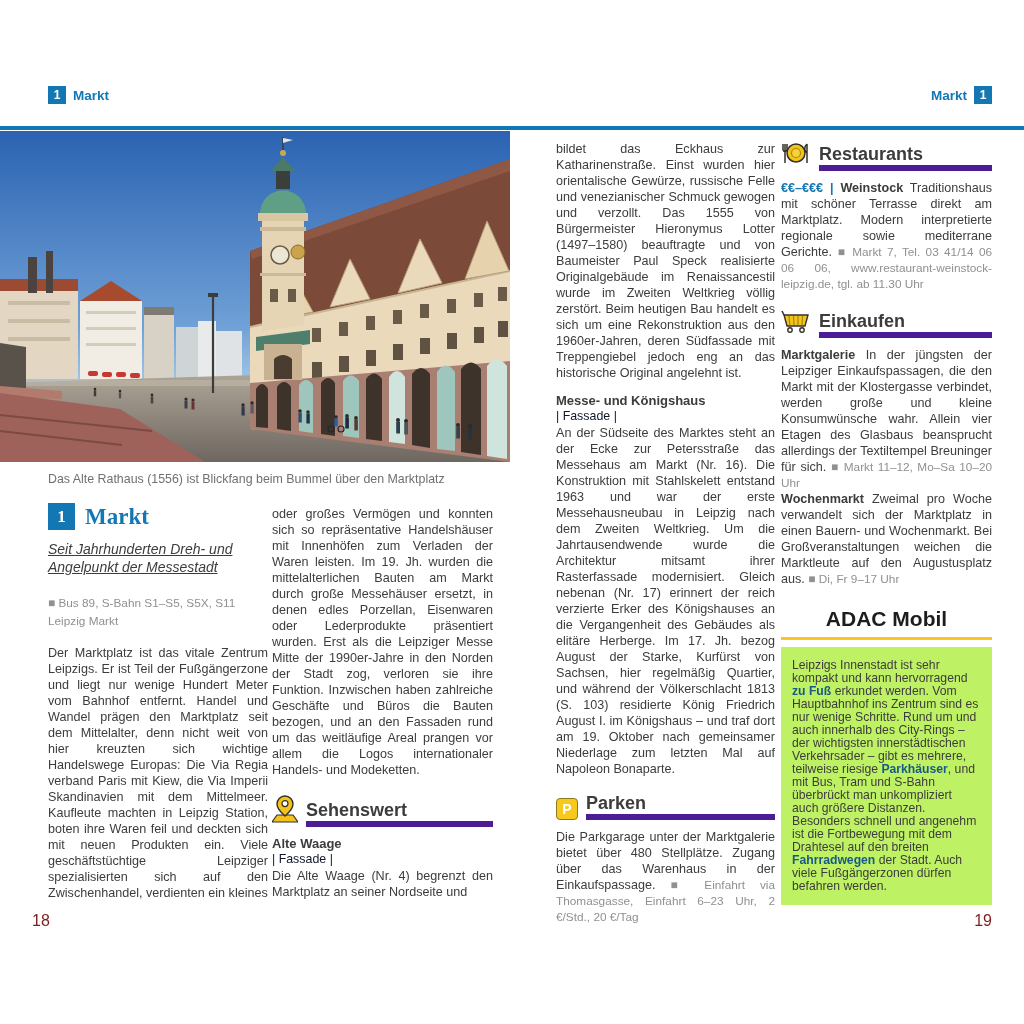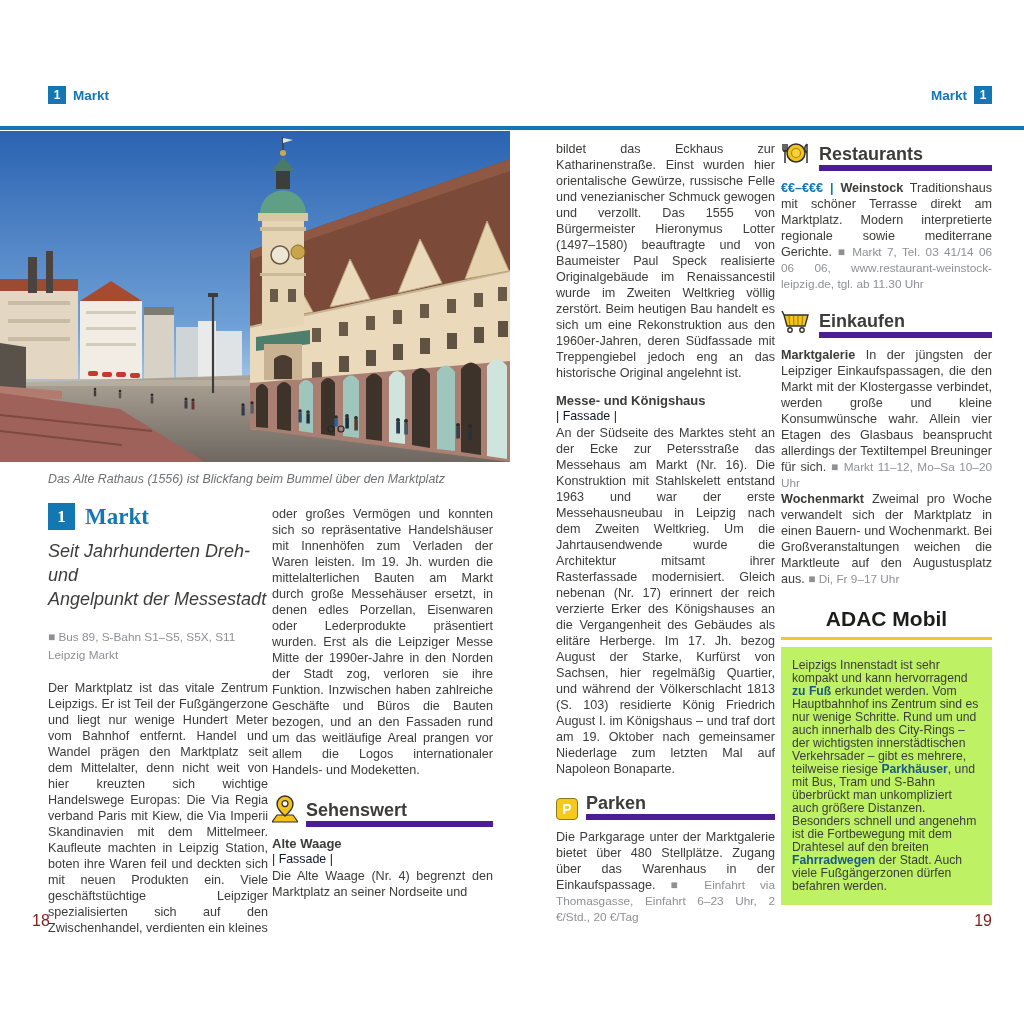--- a/index.html
+++ b/index.html
@@ -14,35 +14,35 @@
   .hdr{top:86px;display:flex;align-items:center;gap:7px;}
   .hdr-left{left:48px;}
   .hdr-right{right:32px;}
   .numbox-sm{width:18px;height:18px;background:#1377b4;color:#fff;font-weight:bold;
     font-size:12px;display:flex;align-items:center;justify-content:center;}
   .hdr-label{color:#1377b4;font-weight:bold;font-size:13.5px;}
   .top-rule{left:0;top:126px;width:1024px;height:4px;background:#1377b4;}
 
   
   .photo{left:0;top:131px;width:510px;height:331px;overflow:hidden;background:#7fb0dc;}
-  .caption{left:48px;top:472px;width:500px;font-style:italic;font-size:12.4px;color:#6e7072;}
+  .caption{left:48px;top:472px;width:500px;font-size:12.4px;color:#6e7072;}
 
   
   .col{position:absolute;}
   .col1{left:48px;top:503px;width:220px;}
   .col2{left:272px;top:506px;width:221px;}
   .col3{left:556px;top:141px;width:219px;}
   .col4{left:781px;top:141px;width:211px;}
 
   .intro-head{display:flex;align-items:center;gap:10px;}
   .numbox-lg{width:27px;height:27px;background:#1377b4;color:#fff;font-weight:bold;
     font-size:17px;display:flex;align-items:center;justify-content:center;
     font-family:"Liberation Serif",serif;}
   .intro-title{font-family:"Liberation Serif",serif;font-weight:bold;color:#1377b4;font-size:23px;}
-  .intro-sub{margin-top:10px;font-style:italic;font-size:18px;line-height:1.32;white-space:pre-line;}
+  .intro-sub{margin-top:10px;font-style:italic;font-size:14px;line-height:1.32;white-space:pre-line;text-decoration:underline;}
   .meta{color:#8f9094;font-size:11.8px;}
   .transit{margin-top:18px;white-space:pre-line;line-height:1.5;}
   .body-p{font-size:12.6px;line-height:16px;text-align:justify;}
   .mt{margin-top:15px;}
 
   .sec-head{display:flex;align-items:flex-end;gap:8px;margin:16px 0 9px;}
   .sec-head.first{margin-top:0;}
   .sec-head-col{flex:1;}
   .sec-label{font-weight:bold;font-size:18px;border-bottom:6px solid #4c1d95;}
 

